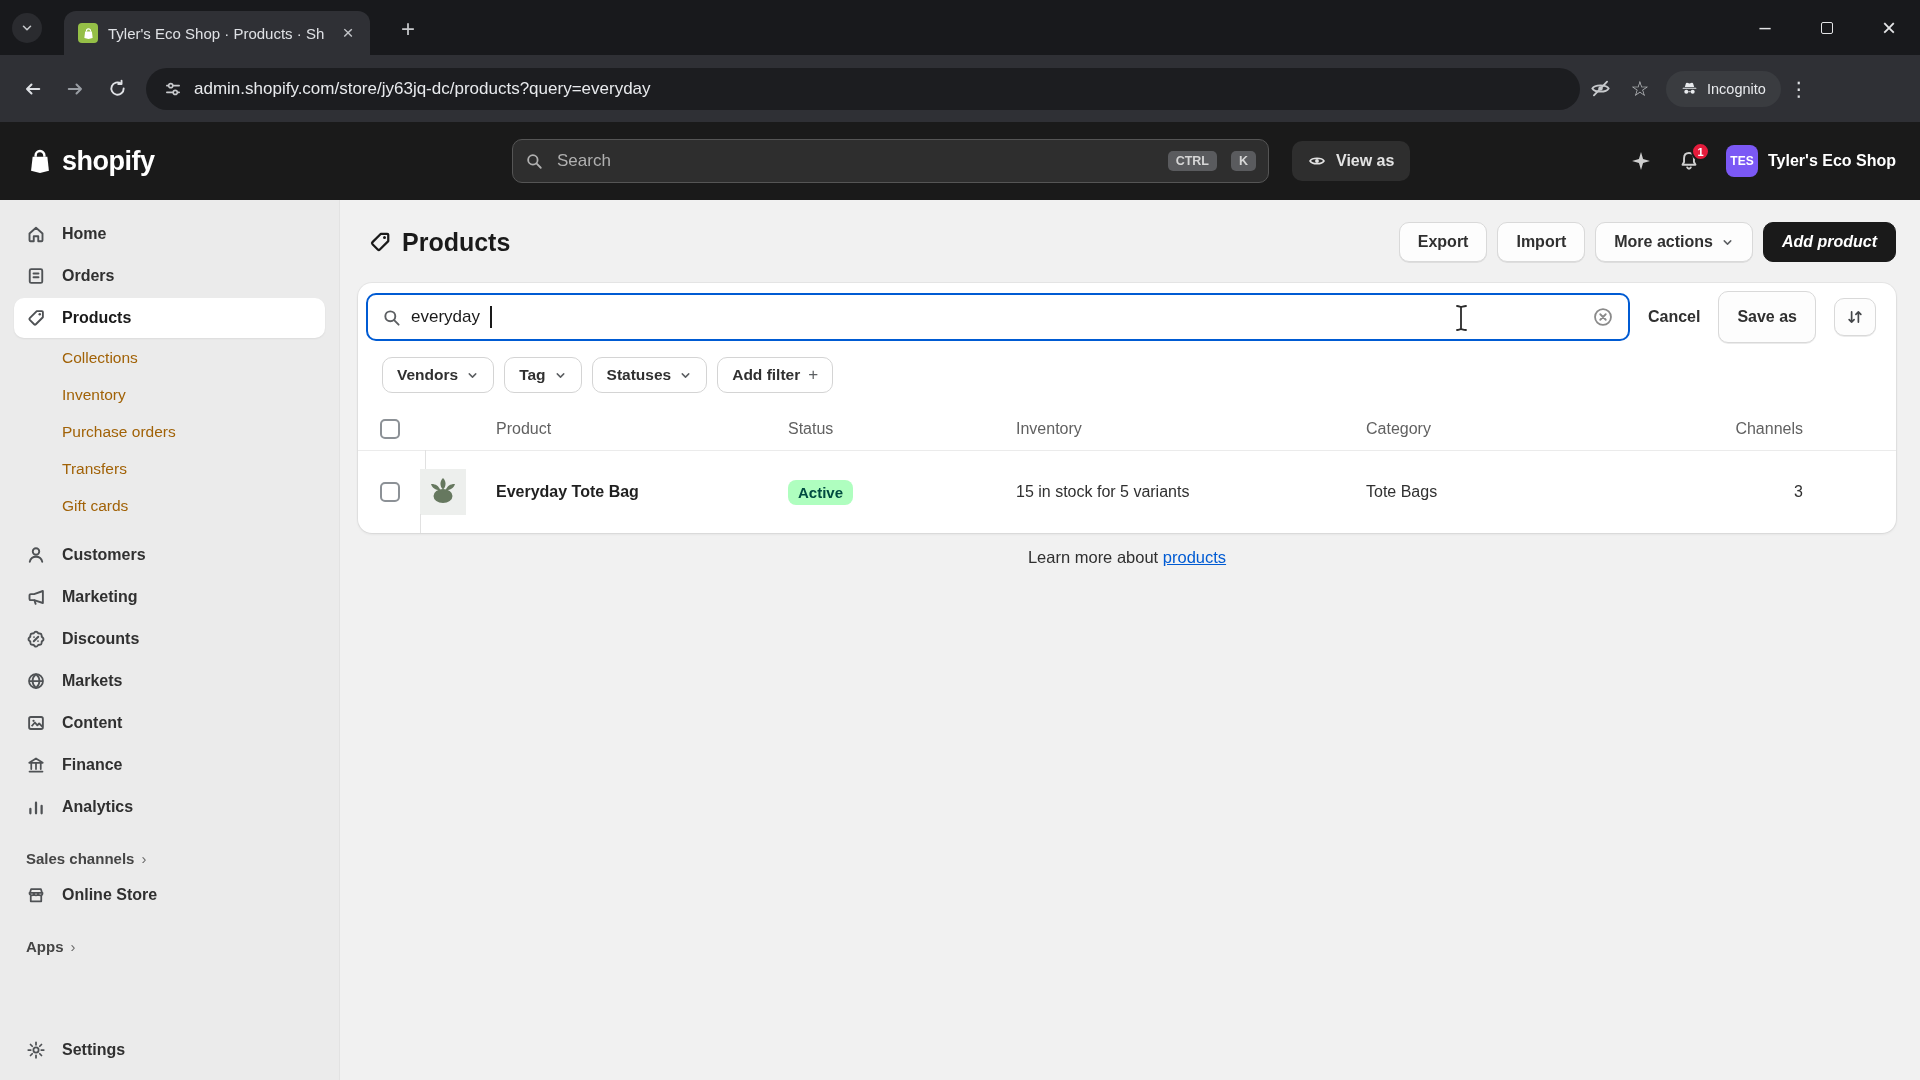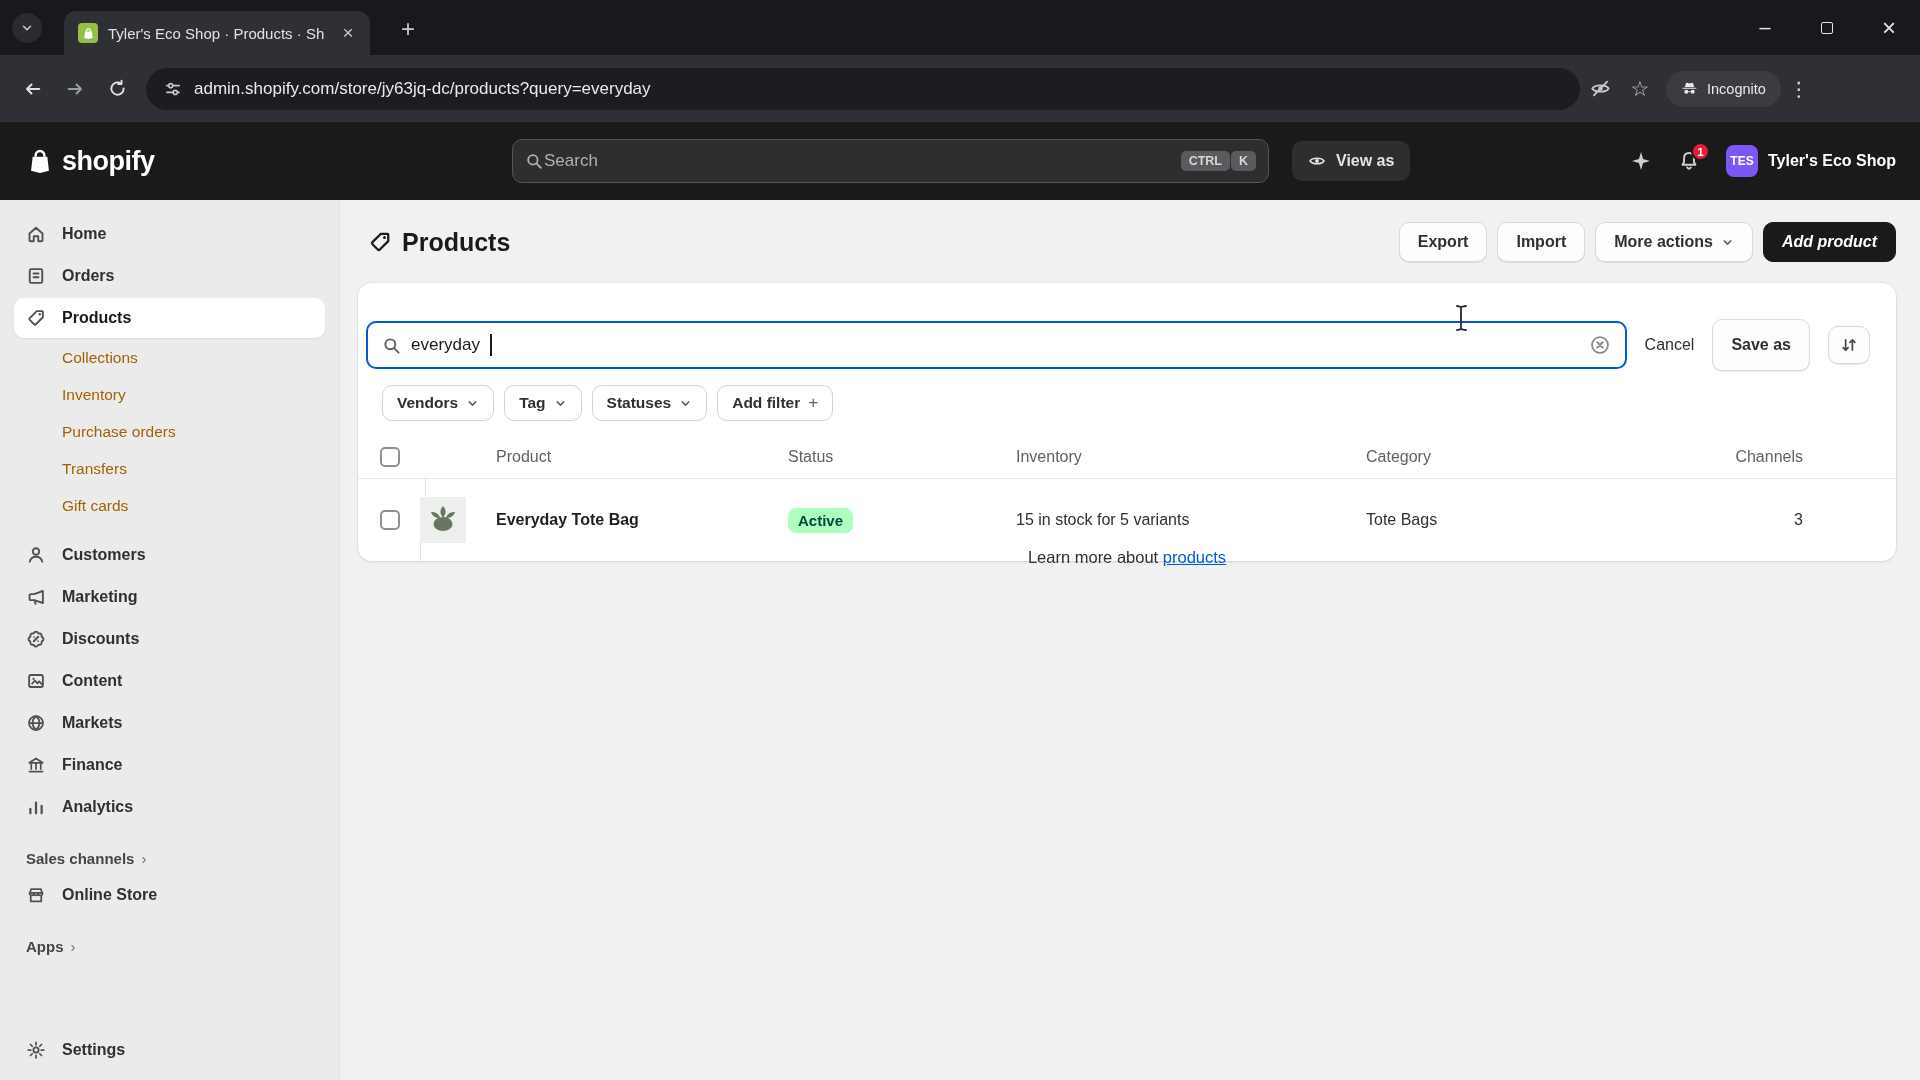--- a/index.html
+++ b/index.html
@@ -37,21 +37,21 @@
   .tool-icon { width:40px; height:40px; display:flex; align-items:center; justify-content:center; color:#c7c9cc; flex:none; }
   .incognito-chip { margin-left:6px; height:36px; border-radius:18px; background:#3a3c40; display:flex;
     align-items:center; gap:9px; padding:0 15px; color:#e8eaed; font-size:14.5px; flex:none; }
   .kebab { font-size:20px; color:#dfe1e5; width:36px; text-align:center; }
 
   
   .appheader { position:absolute; top:122px; left:0; right:0; height:78px; background:#1a1a1a; }
   .logo { position:absolute; left:26px; top:0; height:78px; display:flex; align-items:center; gap:8px; color:#fff; }
   .logo-word { font-size:27px; font-weight:bold; letter-spacing:-0.5px; }
   .hsearch { position:absolute; left:512px; top:17px; width:757px; height:44px; background:#2e2e2e;
-    border:1px solid #555; border-radius:10px; display:flex; align-items:center; gap:1px; padding:0 12px; color:#b0b0b0; }
+    border:1px solid #555; border-radius:10px; display:flex; align-items:center; gap:14px; padding:0 12px; color:#b0b0b0; }
   .hsearch-text { font-size:17px; flex:1; }
   .kbd { background:#5a5b5e; color:#d6d6d6; border-radius:5px; padding:3px 8px; font-size:12.5px; font-weight:bold; }
   .viewas { position:absolute; left:1292px; top:19px; height:40px; background:#2e2e2e; border-radius:10px;
     display:flex; align-items:center; gap:10px; padding:0 16px; color:#e3e3e3; font-size:16px; font-weight:bold; }
   .hright { position:absolute; right:24px; top:0; height:78px; display:flex; align-items:center; gap:26px; }
   .hicon { color:#cfcfcf; position:relative; }
   .badge { position:absolute; top:-8px; right:-10px; min-width:19px; height:19px; border-radius:10px; background:#e51c3c;
     color:#fff; font-size:11px; font-weight:bold; display:flex; align-items:center; justify-content:center; border:2px solid #1a1a1a; padding:0 3px; }
   .profile { display:flex; align-items:center; gap:10px; }
   .avatar { width:32px; height:32px; border-radius:8px; background:#7b58f5; color:#fff; font-size:12px; font-weight:bold;
@@ -77,28 +77,28 @@
   .title-group { display:flex; align-items:center; gap:10px; color:#1a1a1a; }
   .page-title { font-size:25px; font-weight:bold; }
   .actions { margin-left:auto; display:flex; gap:10px; align-items:center; }
   .btn { height:40px; padding:0 18px; border-radius:10px; background:#fdfdfd; border:1px solid #d9d9d9;
     box-shadow:0 1px 0 rgba(0,0,0,.08); font-size:16px; font-weight:bold; color:#303030;
     display:flex; align-items:center; gap:8px; }
   .btn-dark { background:#1a1a1a; color:#fff; border:1px solid #1a1a1a; box-shadow:none;font-style:italic; }
 
   .card { position:absolute; left:358px; top:283px; width:1538px; background:#fff; border-radius:14px;
     box-shadow:0 0 0 1px rgba(0,0,0,.04), 0 1px 3px rgba(0,0,0,.09); }
-  .search-row { display:flex; align-items:center; gap:18px; padding:8px 26px 8px 8px;margin-top:28px; }
+  .search-row { display:flex; align-items:center; gap:18px; padding:8px 20px 8px 8px; }
   .search-input { flex:1; height:48px; border:2px solid #005bd3; border-radius:10px; display:flex; align-items:center;
     gap:10px; padding:0 14px; color:#1a1a1a; }
   .search-value { font-size:17px; }
   .caret { width:2px; height:22px; background:#1a1a1a; animation:blink 1.1s steps(1) infinite; }
   @keyframes blink { 50% { opacity:0; } }
   .clear-btn { margin-left:auto; color:#8a8a8a; }
-  .cancel-btn { font-size:16px; font-weight:normal; color:#303030; }
+  .cancel-btn { font-size:16px; font-weight:bold; color:#303030; }
   .saveas-btn { height:52px; }
   .sort-btn { width:42px; height:38px; border-radius:10px; background:#fdfdfd; border:1px solid #d9d9d9;
     box-shadow:0 1px 0 rgba(0,0,0,.08); display:flex; align-items:center; justify-content:center; color:#44474a; }
 
   .filters-row { display:flex; gap:10px; padding:6px 20px 14px 24px; }
   .chip { height:36px; padding:0 14px; border:1.5px solid #d4d4d4; border-radius:10px; background:#fff;
     display:flex; align-items:center; gap:8px; font-size:15.5px; font-weight:bold; color:#303030; }
   .chip .chev, .chip .plus { color:#5c5f62; }
   .chip .plus { font-size:17px; font-weight:normal; }
 
@@ -303,36 +303,36 @@
           <path d="M6.9 2.6a1.5 1.5 0 0 1 2.2 0l.8.9 1.2.1a1.5 1.5 0 0 1 1.4 1.4l.1 1.2.9.8a1.5 1.5 0 0 1 0 2.2l-.9.8-.1 1.2a1.5 1.5 0 0 1-1.4 1.4l-1.2.1-.8.9a1.5 1.5 0 0 1-2.2 0l-.8-.9-1.2-.1a1.5 1.5 0 0 1-1.4-1.4l-.1-1.2-.9-.8a1.5 1.5 0 0 1 0-2.2l.9-.8.1-1.2a1.5 1.5 0 0 1 1.4-1.4l1.2-.1z"></path>
           <path d="M6.2 9.8l3.6-3.6" stroke-linecap="round"></path>
           <circle cx="6.4" cy="6.4" r=".7" fill="currentColor" stroke="none"></circle>
           <circle cx="9.6" cy="9.6" r=".7" fill="currentColor" stroke="none"></circle>
         </svg>
       </span>
     <span>Discounts</span>
   </div>
   <div class="sitem">
     <span class="sicon">
+        <svg width="20" height="20" viewBox="0 0 16 16" fill="none" stroke="currentColor" stroke-width="1.4">
+          <circle cx="8" cy="8" r="5.6"></circle>
+          <path d="M2.4 8h11.2M8 2.4c-3.7 3.3-3.7 7.9 0 11.2M8 2.4c3.7 3.3 3.7 7.9 0 11.2"></path>
+        </svg>
+      </span>
+    <span>Markets</span>
+  </div>
+  <div class="sitem">
+    <span class="sicon">
         <svg width="20" height="20" viewBox="0 0 16 16" fill="none" stroke="currentColor" stroke-width="1.5" stroke-linejoin="round">
           <rect x="2.5" y="3.2" width="11" height="9.6" rx="1.4"></rect>
           <path d="M4.5 10.6l2.6-3 2 2.3 1.4-1.6 2.5 2.6"></path>
           <circle cx="6" cy="6.2" r=".9" fill="currentColor" stroke="none"></circle>
         </svg>
       </span>
     <span>Content</span>
-  </div>
-  <div class="sitem">
-    <span class="sicon">
-        <svg width="20" height="20" viewBox="0 0 16 16" fill="none" stroke="currentColor" stroke-width="1.4">
-          <circle cx="8" cy="8" r="5.6"></circle>
-          <path d="M2.4 8h11.2M8 2.4c-3.7 3.3-3.7 7.9 0 11.2M8 2.4c3.7 3.3 3.7 7.9 0 11.2"></path>
-        </svg>
-      </span>
-    <span>Markets</span>
   </div>
   <div class="sitem">
     <span class="sicon">
         <svg width="20" height="20" viewBox="0 0 16 16" fill="none" stroke="currentColor" stroke-width="1.4" stroke-linejoin="round">
           <path d="M2.6 6.2L8 2.8l5.4 3.4z"></path>
           <path d="M4.2 6.4v4.8M8 6.4v4.8M11.8 6.4v4.8M2.8 13.2h10.4" stroke-linecap="round"></path>
         </svg>
       </span>
     <span>Finance</span>
   </div>

